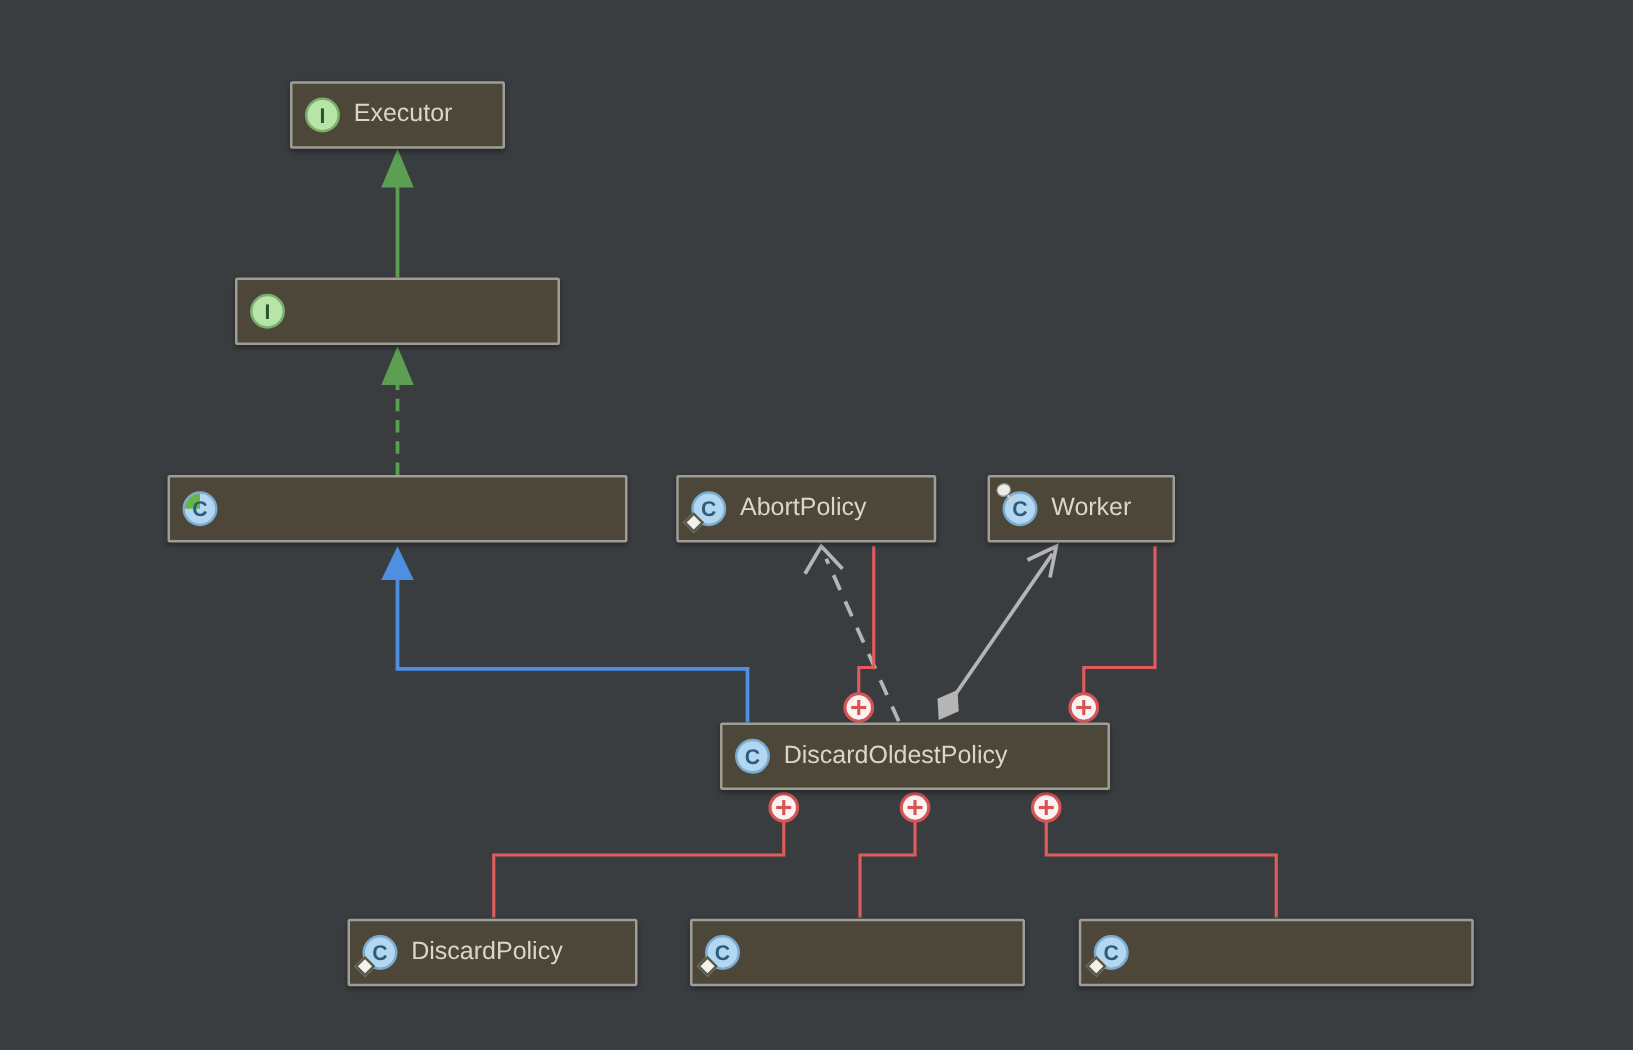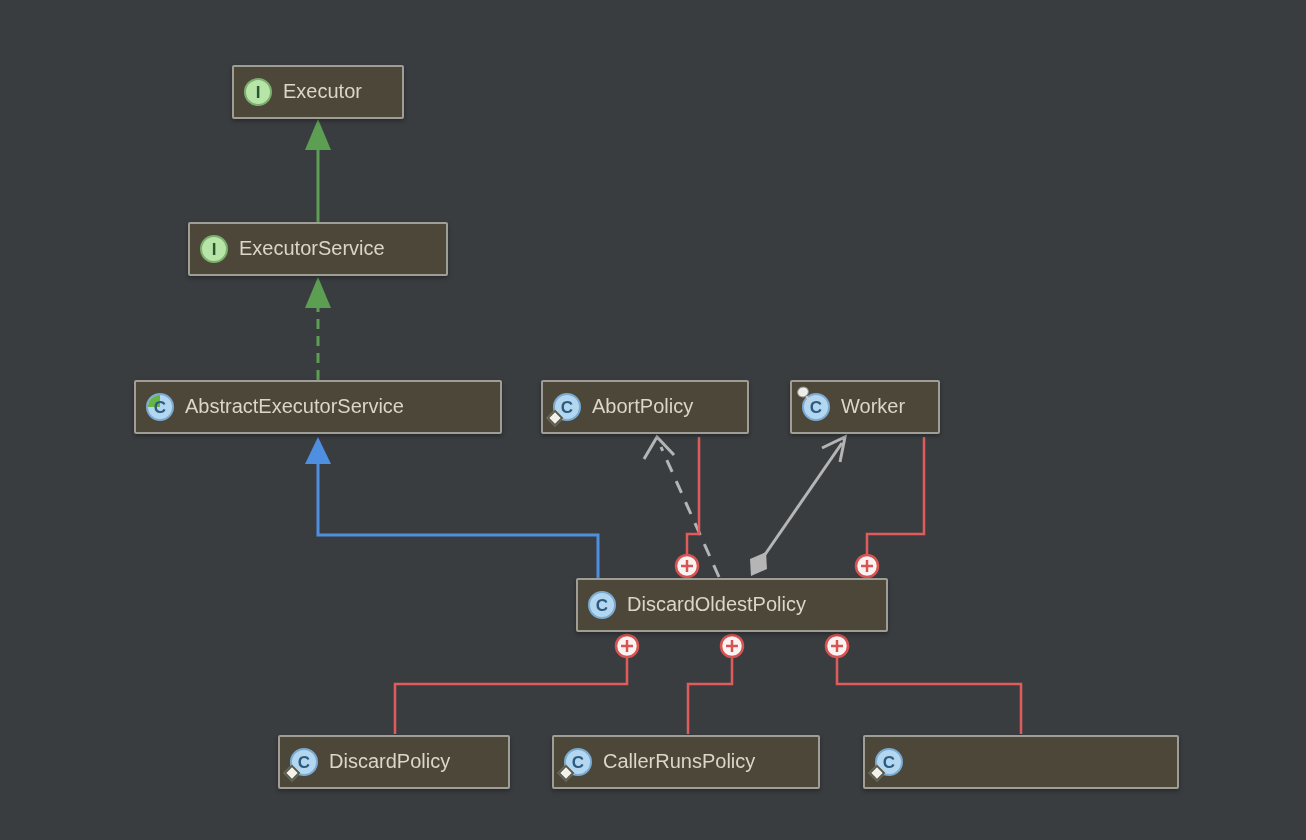--- a/index.html
+++ b/index.html
@@ -151,29 +151,27 @@
     <span class="icon interface">
       <span class="ltr">I</span>
     </span>
     <span class="label">Executor</span>
   </div>
 
   <div class="node n-executor-service">
     <span class="icon interface">
       <span class="ltr">I</span>
     </span>
-    <span class="label">ExecutorService</span>
   </div>
 
   <div class="node n-abstract-executor-service">
     <span class="icon cls abstract">
       <span class="quarter"></span>
       <span class="ltr">C</span>
     </span>
-    <span class="label">AbstractExecutorService</span>
   </div>
 
   <div class="node n-abort-policy">
     <span class="icon cls">
       <span class="badge-diamond"></span>
       <span class="ltr">C</span>
     </span>
     <span class="label">AbortPolicy</span>
   </div>
 
@@ -203,21 +201,20 @@
       <span class="ltr">C</span>
     </span>
     <span class="label">DiscardPolicy</span>
   </div>
 
   <div class="node n-caller-runs-policy">
     <span class="icon cls">
       <span class="badge-diamond"></span>
       <span class="ltr">C</span>
     </span>
-    <span class="label">CallerRunsPolicy</span>
   </div>
 
   <div class="node n-discard-oldest-policy">
     <span class="icon cls">
       <span class="badge-diamond"></span>
       <span class="ltr">C</span>
     </span>
   </div>
 
 </div>

